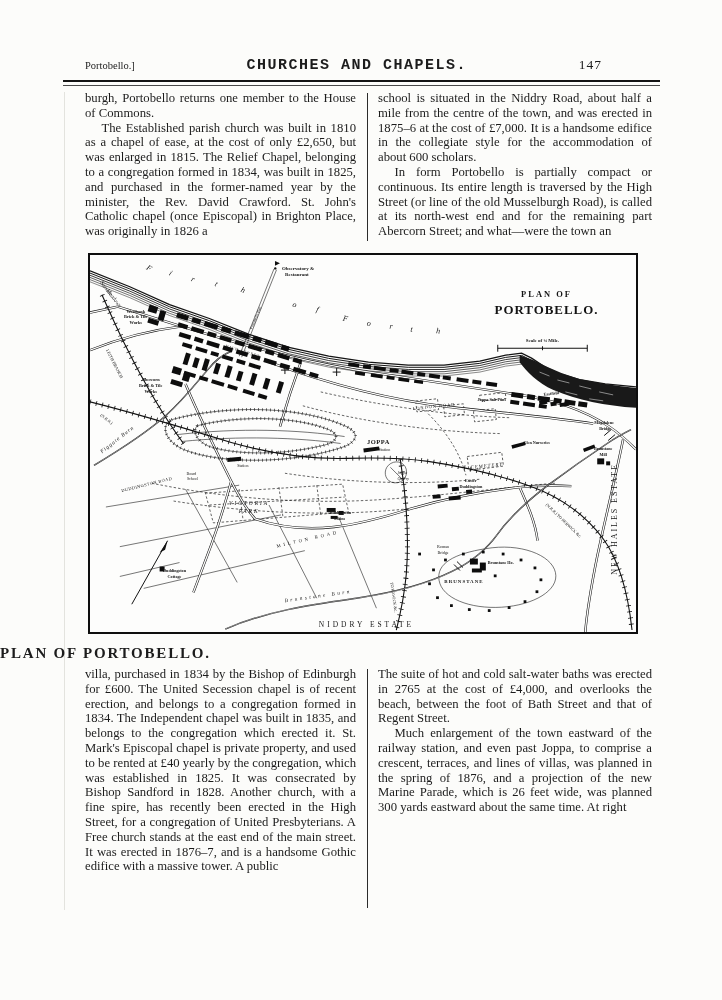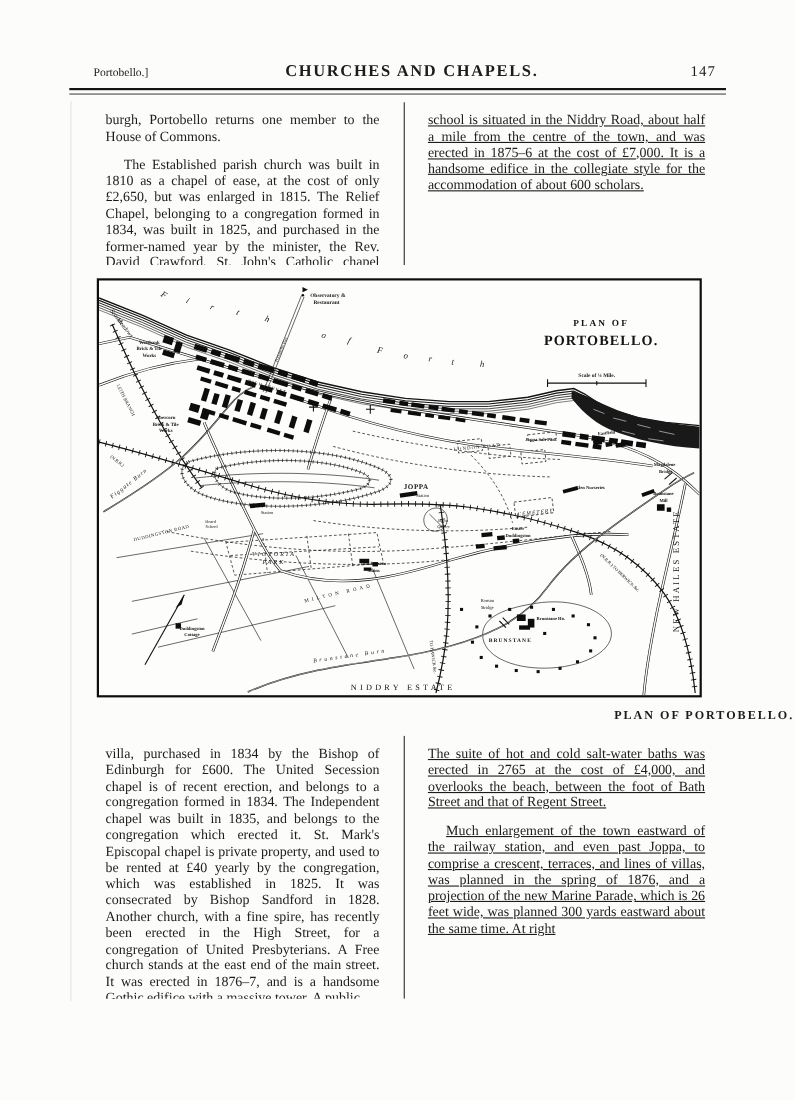--- a/index.html
+++ b/index.html
@@ -2,40 +2,40 @@
 <html><head>
 <meta charset="utf-8">
 <style>
   html,body{margin:0;padding:0;background:#d8d8d4;}
   #page{position:relative;width:722px;height:1000px;background:#fcfcfa;
         font-family:"Liberation Serif",serif;color:#1c1c1c;overflow:hidden;
         margin:0 auto;box-shadow:0 0 6px rgba(0,0,0,.3);}
   
   #header{position:absolute;left:85px;top:57px;width:566px;display:flex;align-items:baseline;gap:40px;}
   .h-left{flex:1;font-size:10.5px;}
-  .h-center{flex:2;text-align:right;font-size:15px;font-weight:bold;letter-spacing:1.5px;}
-  .h-right{flex:1;text-align:right;font-size:13.5px;letter-spacing:1px;}
+  .h-center{flex:2;text-align:left;font-size:15px;font-weight:bold;letter-spacing:1.5px;font-family:Liberation Mono, monospace;}
+  .h-right{flex:1;text-align:center;font-size:13.5px;letter-spacing:1px;}
   #rule{position:absolute;left:63px;top:80px;width:597px;height:3px;
         border-top:2.5px solid #141414;border-bottom:0.8px solid #4a4a4a;}
   
   .cols{position:absolute;left:85px;width:567px;display:flex;overflow:hidden;}
   #cols-top{top:91px;height:150px;}
   #cols-bottom{top:667px;height:241px;}
   .col{text-align:justify;font-size:12.7px;line-height:14.8px;}
   .col.left{width:271px;}
-  .col.right{flex:1;text-decoration:underline;}
-  .col p{margin:11px;}
+  .col.right{flex:1;}
+  .col p{margin:0;}
   .col p + p{text-indent:1.3em;}
   .sep{width:1px;background:#2b2b2b;margin:2px 10px 0 11px;}
   
   #map{position:absolute;left:88px;top:253px;width:546px;height:377px;
        border:2.6px solid #0e0e0e;background:#fdfdfc;}
   #map svg{display:block;width:100%;height:100%;}
-  #map-caption{position:absolute;left:0;right:0;top:645px;text-align:right;
-       font-size:11px;font-weight:bold;letter-spacing:1.8px;}
+  #map-caption{position:absolute;left:0;right:0;top:645px;text-align:left;
+       font-size:15px;font-weight:bold;letter-spacing:1.8px;}
   
   svg text{font-family:"Liberation Serif",serif;fill:#141414;}
   .coast{stroke:#141414;fill:none;}
   .rock{fill:#191919;}
   .road-o{stroke:#111;stroke-width:2.4;fill:none;}
   .road-i{stroke:#fdfdfc;stroke-width:1.3;fill:none;}
   .rail{stroke:#111;stroke-width:1.1;fill:none;}
   .rail-t{stroke:#111;stroke-width:5;fill:none;stroke-dasharray:0.8 5.5;}
   .rail-s{stroke:#111;stroke-width:3;fill:none;stroke-dasharray:0.6 3.4;}
   .stream{stroke:#111;stroke-width:1.4;fill:none;}
@@ -61,20 +61,21 @@
   <div id="rule"></div>
 
   <div id="cols-top" class="cols">
     <div class="col left">
         <p>burgh, Portobello returns one member to the House of Commons.</p>
         <p>The Established parish church was built in 1810 as a chapel of ease, at the cost of only £2,650, but was enlarged in 1815. The Relief Chapel, belonging to a congregation formed in 1834, was built in 1825, and purchased in the former-named year by the minister, the Rev. David Crawford. St. John's Catholic chapel (once Episcopal) in Brighton Place, was originally in 1826 a</p>
       </div>
     <div class="sep"></div>
     <div class="col right">
         <p>school is situated in the Niddry Road, about half a mile from the centre of the town, and was erected in 1875–6 at the cost of £7,000.  It is a handsome edifice in the collegiate style for the accommodation of about 600 scholars.</p>
+        <p>In form Portobello is partially compact or continuous.  Its entire length is traversed by the High Street (or line of the old Musselburgh Road), is called at its north-west end and for the remaining part Abercorn Street; and what—were the town an</p>
       </div>
   </div>
 
   <div id="map">
     <svg viewBox="0 0 549 380" preserveAspectRatio="none">
       <defs>
         <path id="rd1" d="M28,52 L92,72 C150,90 210,106 268,116 C322,124 374,132 426,140 C470,146 500,158 522,173 C534,181 542,189 549,196"></path>
         <path id="rd2" d="M180,108 C240,130 300,146 360,153 C410,159 462,163 506,170"></path>
         <path id="rd3" d="M96,130 C112,168 128,200 142,228 C150,244 158,257 166,266"></path>
         <path id="rd4" d="M166,266 C220,285 272,272 322,256 C362,244 396,238 432,234 C452,232 468,232 484,233"></path>

